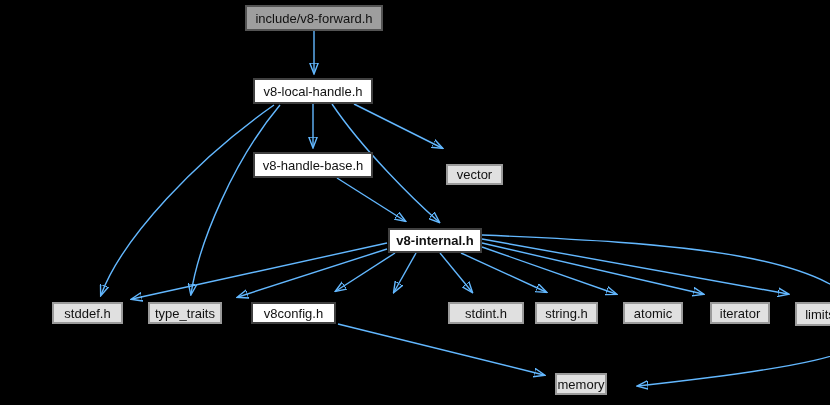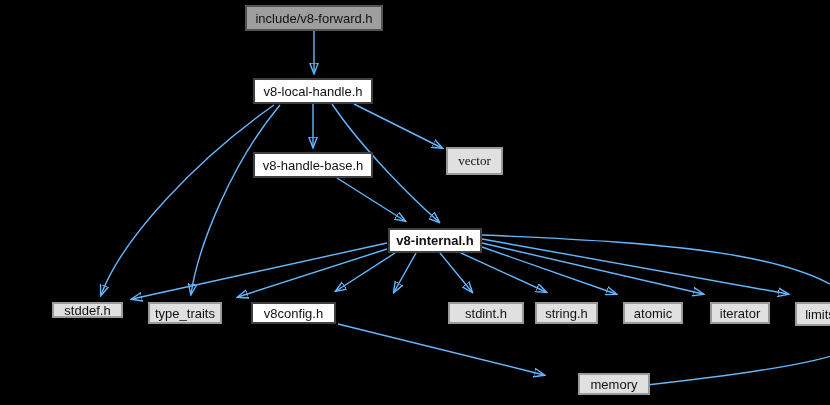--- a/index.html
+++ b/index.html
@@ -54,36 +54,36 @@
     <path d="M434,235 C620,243 802,252 822,328 C828,354 745,369 590,386" marker-end="url(#arrow)"></path>
     <path d="M290,324 L496,375" marker-end="url(#arrow)"></path>
   </svg>
 
   <div class="node current" style="left:197px; top:5px; width:138px; height:26px;">include/v8-forward.h</div>
 
   <div class="node project" style="left:205px; top:78px; width:120px; height:26px;">v8-local-handle.h</div>
 
   <div class="node project" style="left:205px; top:152px; width:120px; height:26px;">v8-handle-base.h</div>
 
-  <div class="node external" style="left:398px; top:147px; width:57px; height:28px;font-family:Liberation Serif, serif;">vector</div>
+  <div class="node external" style="left:398px; top:164px; width:57px; height:21px;">vector</div>
 
   <div class="node project" style="left:340px; top:228px; width:94px; height:25px;font-weight:bold;">v8-internal.h</div>
 
-  <div class="node external" style="left:4px; top:302px; width:71px; height:16px;">stddef.h</div>
+  <div class="node external" style="left:4px; top:302px; width:71px; height:22px;">stddef.h</div>
 
   <div class="node external" style="left:100px; top:302px; width:74px; height:22px;text-align:right;">type_traits</div>
 
   <div class="node project" style="left:203px; top:302px; width:85px; height:22px;">v8config.h</div>
 
 
   <div class="node external" style="left:400px; top:302px; width:76px; height:22px;">stdint.h</div>
 
   <div class="node external" style="left:487px; top:302px; width:63px; height:22px;">string.h</div>
 
   <div class="node external" style="left:575px; top:302px; width:60px; height:22px;">atomic</div>
 
   <div class="node external" style="left:662px; top:302px; width:60px; height:22px;">iterator</div>
 
   <div class="node external" style="left:747px; top:302px; width:50px; height:24px;">limits</div>
 
-  <div class="node external" style="left:530px; top:373px; width:72px; height:22px;">memory</div>
+  <div class="node external" style="left:507px; top:373px; width:52px; height:22px;">memory</div>
 
 </div>
 
 </body></html>

